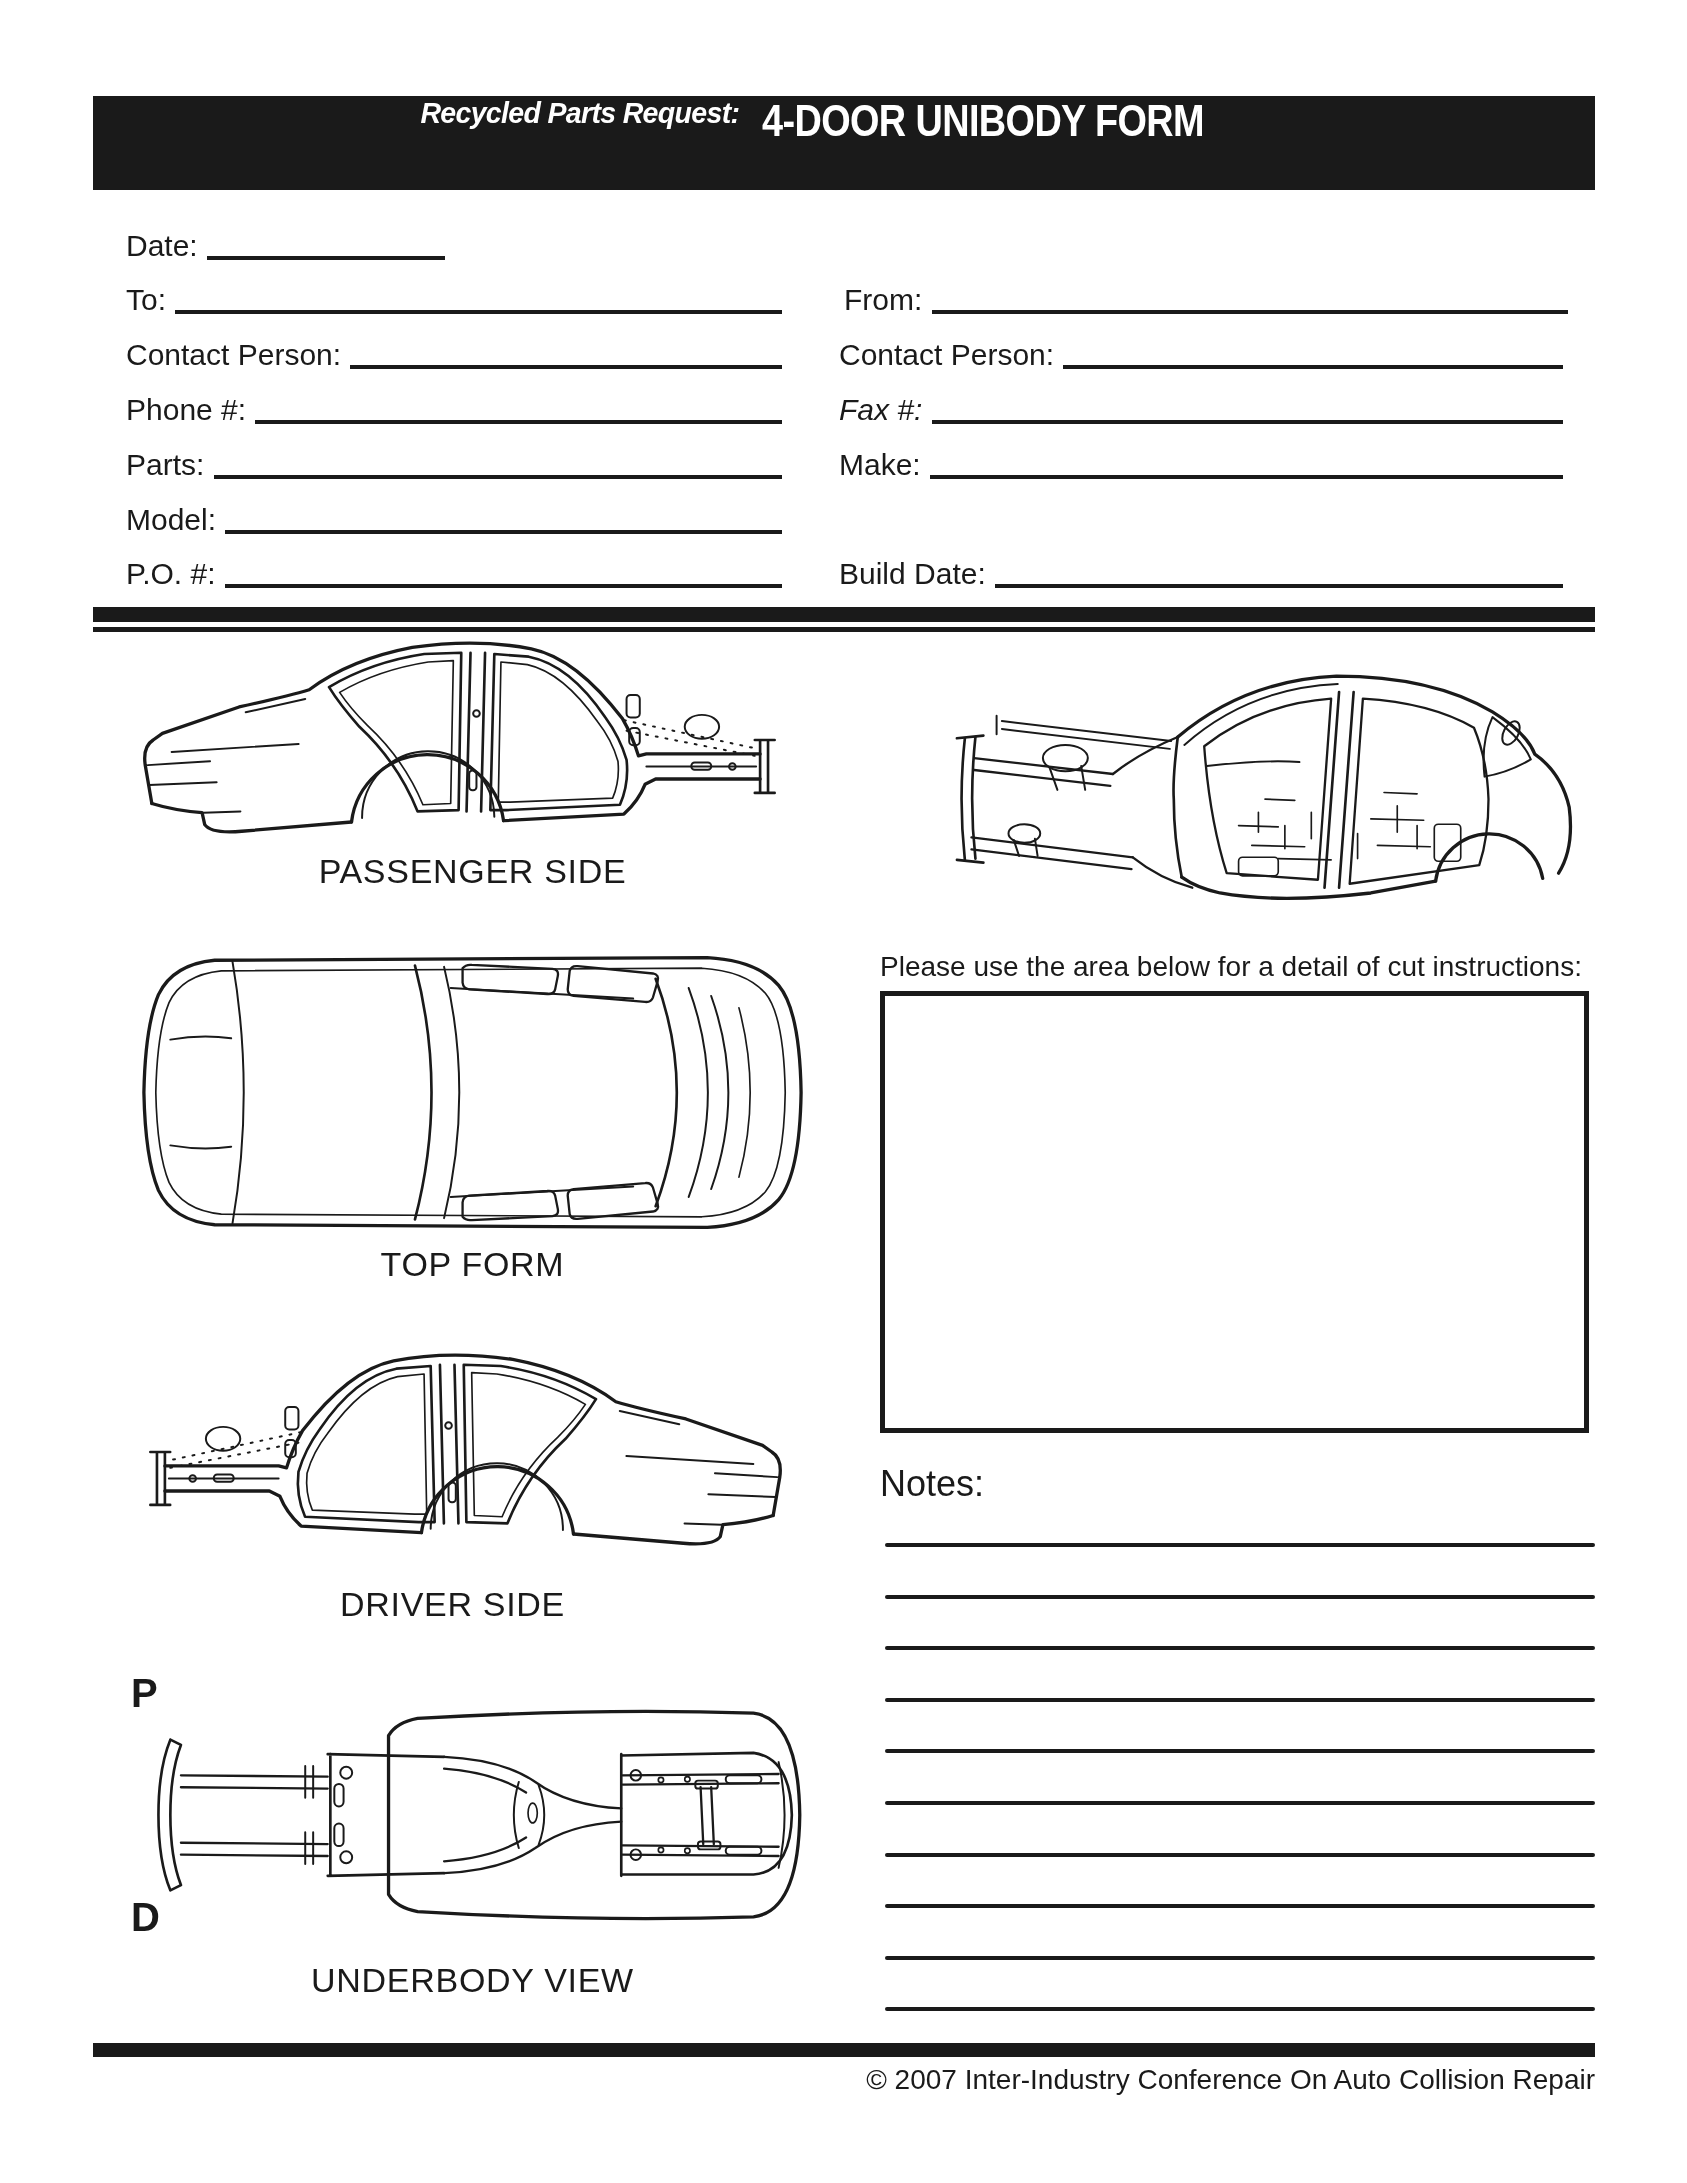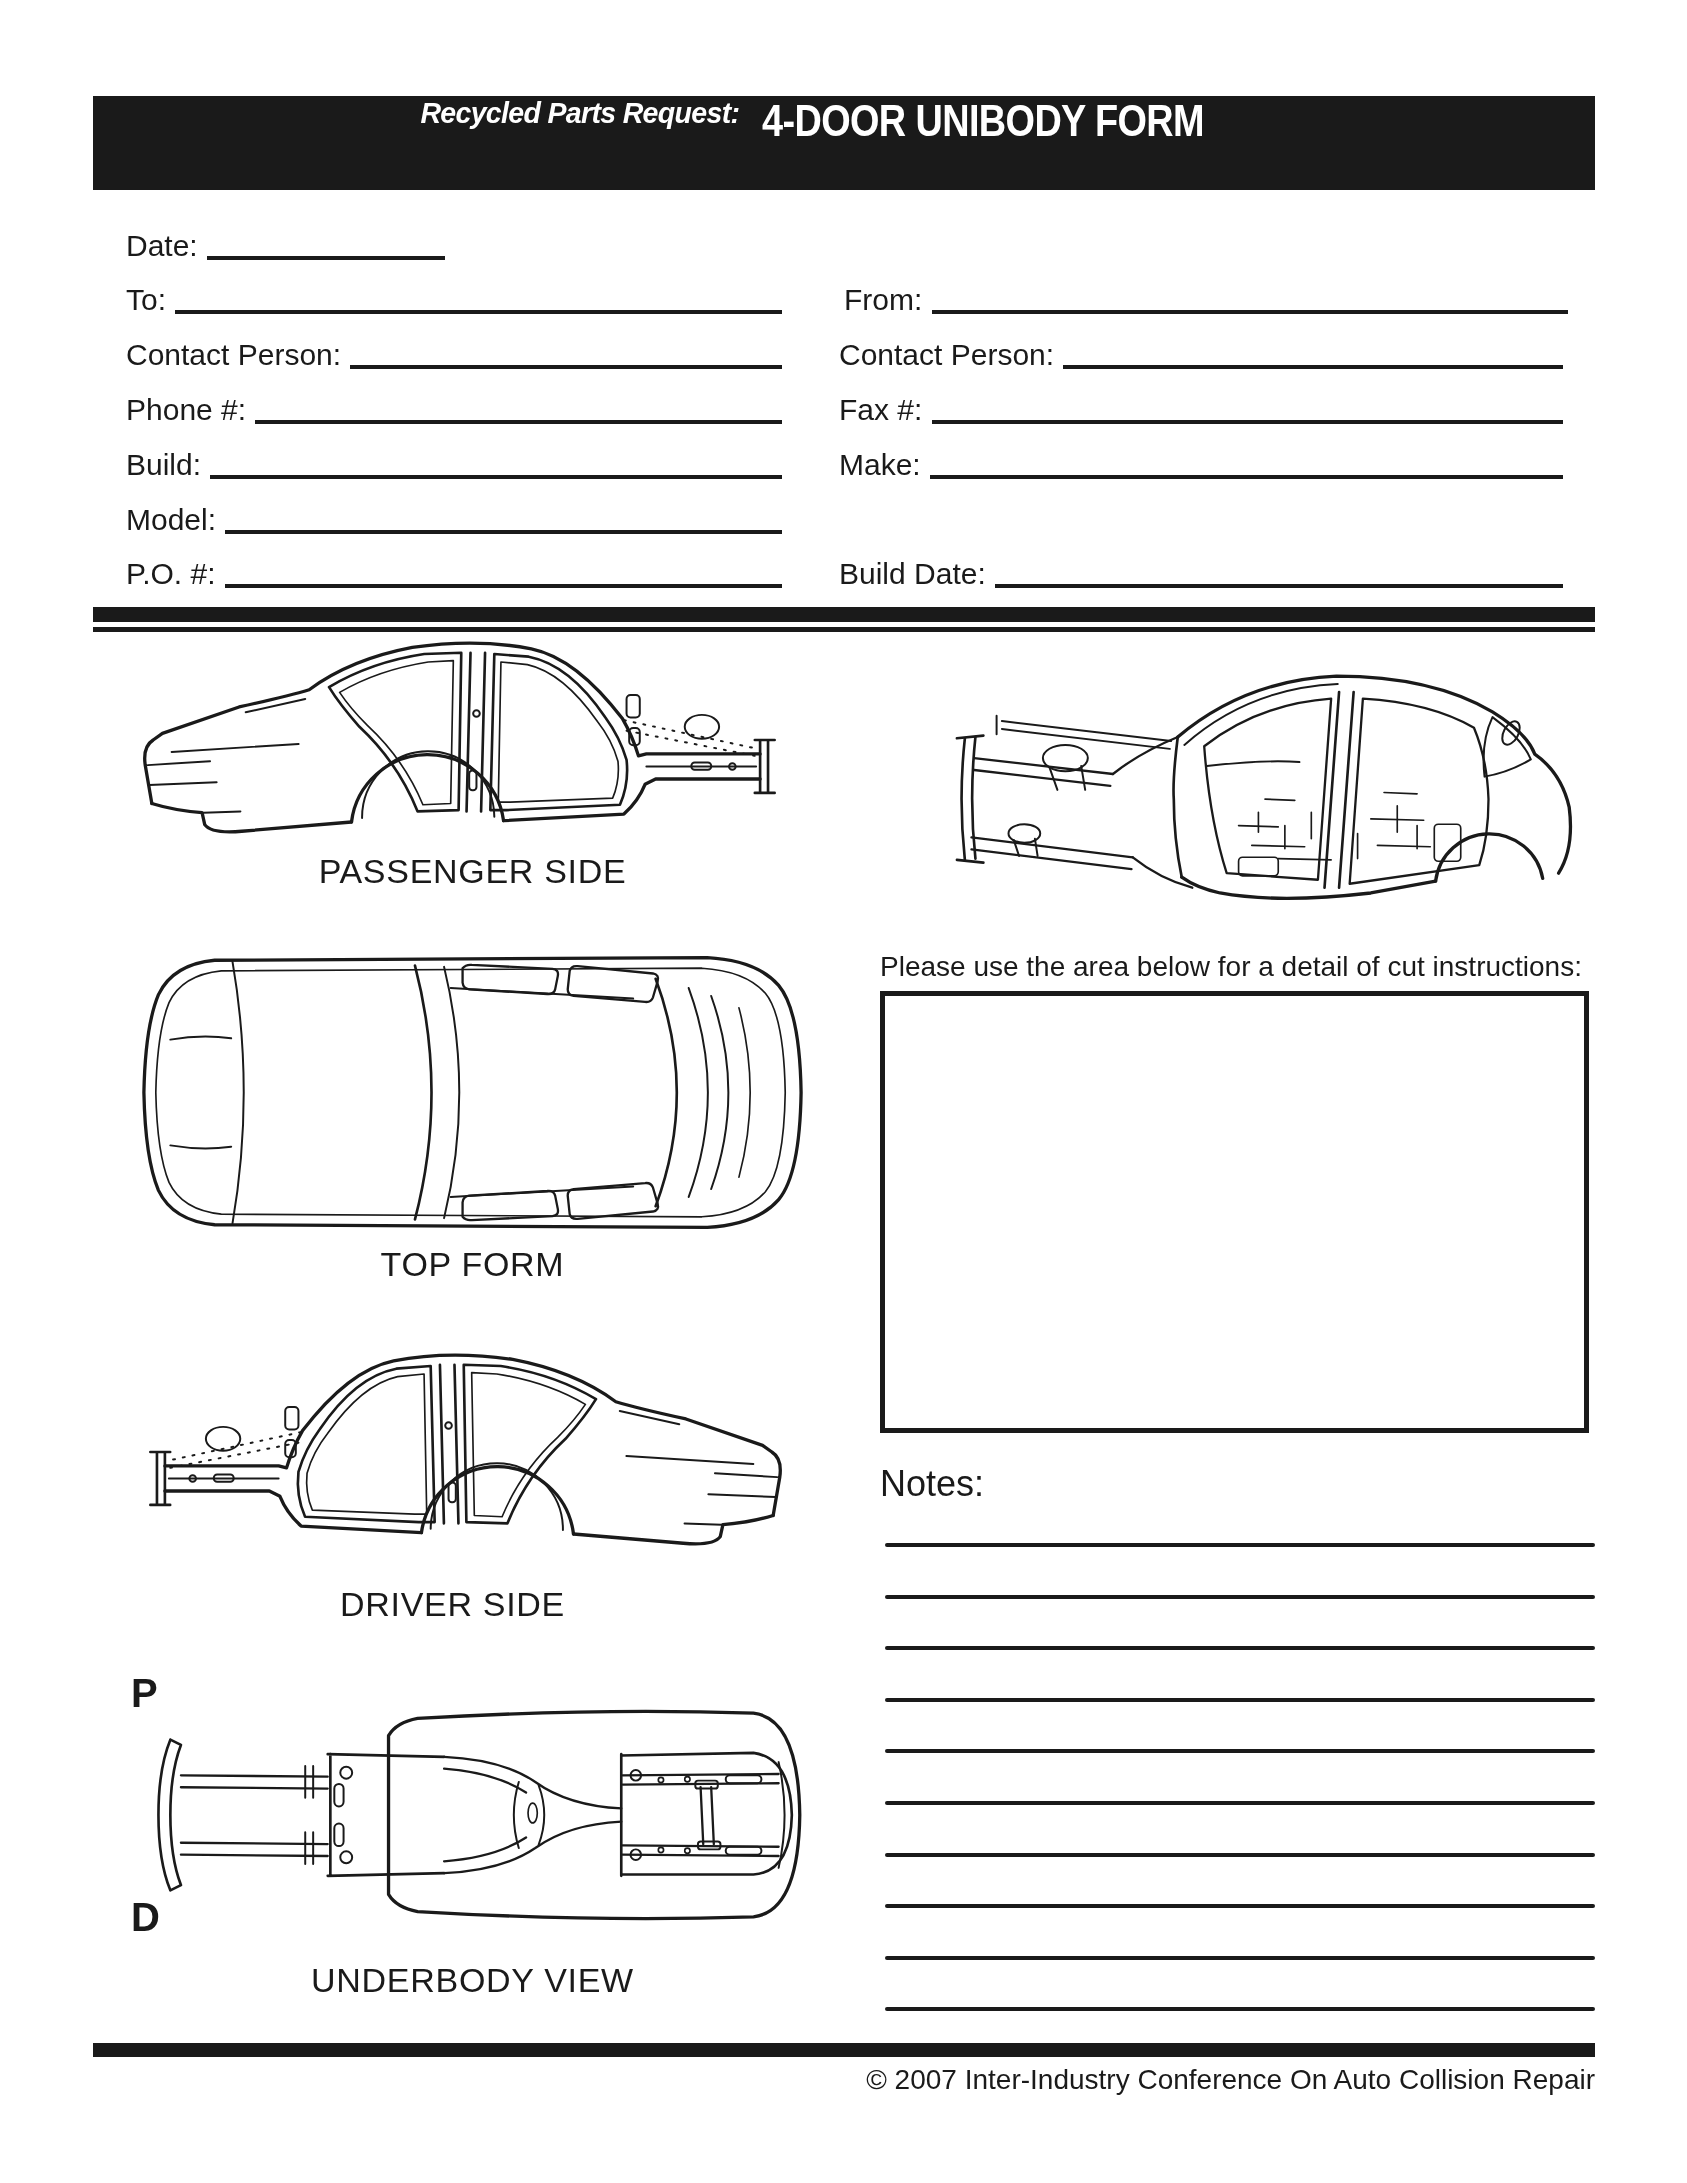--- a/index.html
+++ b/index.html
@@ -91,41 +91,41 @@
   </div>
   <div class="fieldrow" style="left:126px; top:329px; width:656px;">
     <span class="lbl">Contact Person:</span>
     <span class="line"></span>
   </div>
   <div class="fieldrow" style="left:126px; top:384px; width:656px;">
     <span class="lbl">Phone #:</span>
     <span class="line"></span>
   </div>
   <div class="fieldrow" style="left:126px; top:439px; width:656px;">
-    <span class="lbl">Build:</span>
+    <span class="lbl">Parts:</span>
     <span class="line"></span>
   </div>
   <div class="fieldrow" style="left:126px; top:494px; width:656px;">
     <span class="lbl">Model:</span>
     <span class="line"></span>
   </div>
   <div class="fieldrow" style="left:126px; top:548px; width:656px;">
     <span class="lbl">P.O. #:</span>
     <span class="line"></span>
   </div>
 
   <div class="fieldrow" style="left:844px; top:274px; width:724px;">
     <span class="lbl">From:</span>
     <span class="line"></span>
   </div>
   <div class="fieldrow" style="left:839px; top:329px; width:724px;">
     <span class="lbl">Contact Person:</span>
     <span class="line"></span>
   </div>
-  <div class="fieldrow" style="left:839px; top:384px; width:724px;">
+  <div class="fieldrow" style="left:839px; top:384px; width:724px;font-style:italic;">
     <span class="lbl">Fax #:</span>
     <span class="line"></span>
   </div>
   <div class="fieldrow" style="left:839px; top:439px; width:724px;">
     <span class="lbl">Make:</span>
     <span class="line"></span>
   </div>
   <div class="fieldrow" style="left:839px; top:548px; width:724px;">
     <span class="lbl">Build Date:</span>
     <span class="line"></span>

